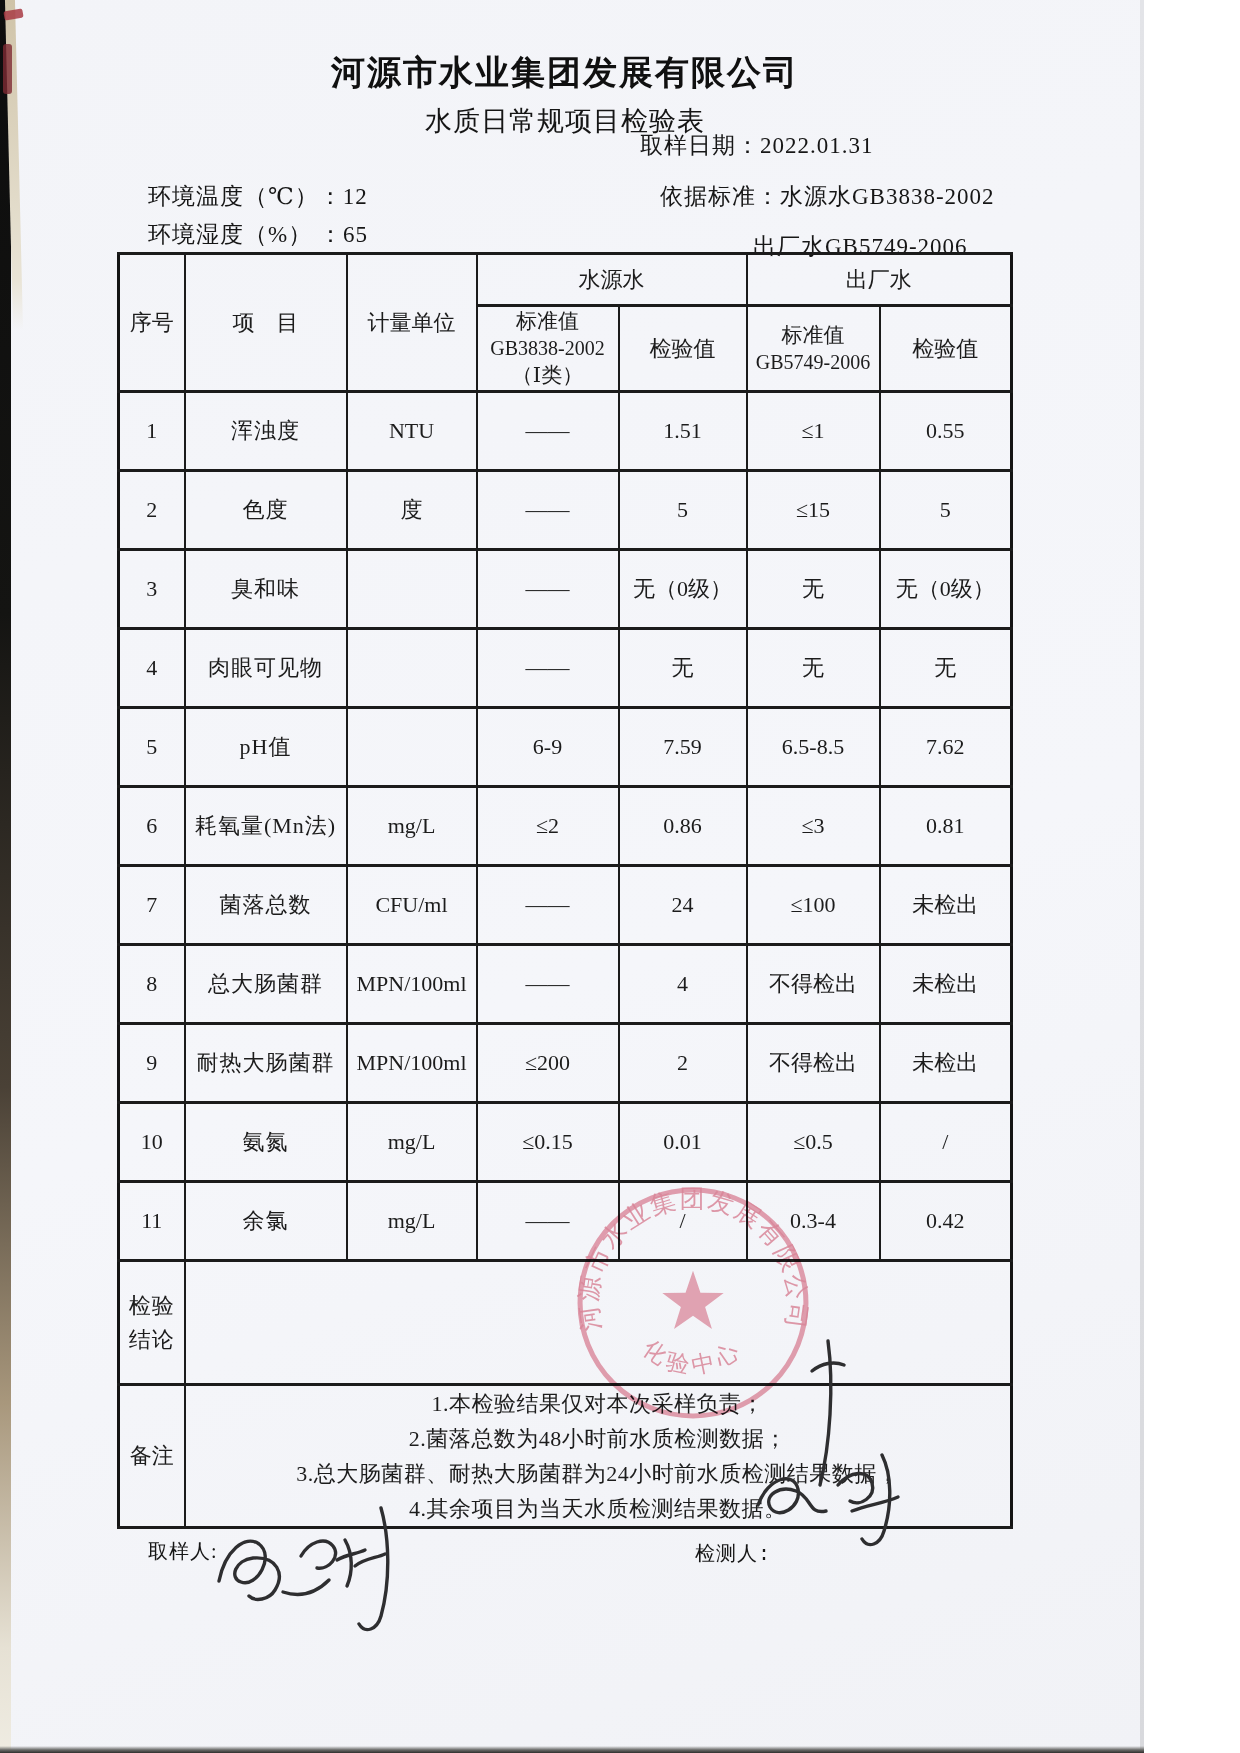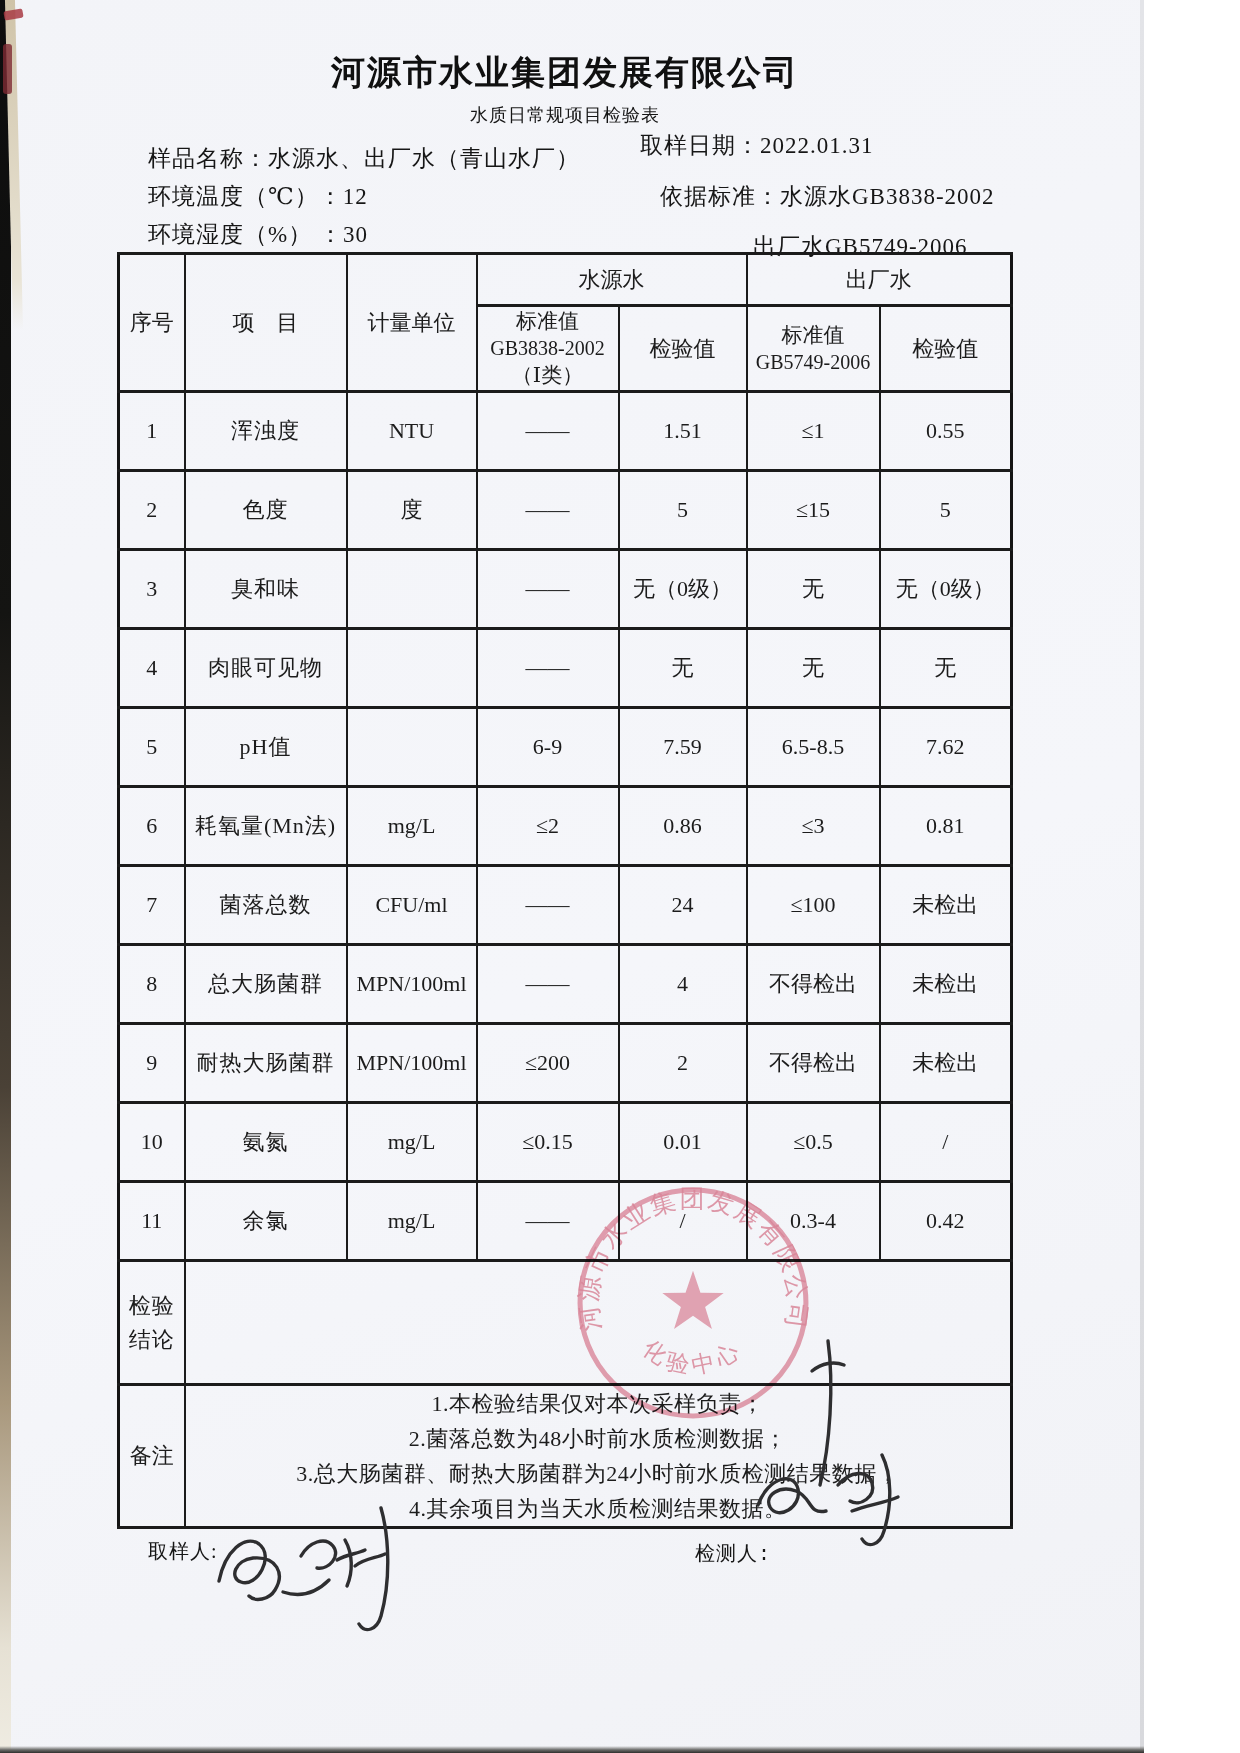--- a/index.html
+++ b/index.html
@@ -16,21 +16,21 @@
     background:linear-gradient(180deg,#cfc3a8,#e9e4d6 85%, rgba(240,238,230,0)); transform:skewX(1.4deg); }
   .edge-bottom { position:absolute; left:0; bottom:0; width:100%; height:7px;
     background:linear-gradient(180deg, rgba(80,80,80,0) 0%, #6a6a68 55%, #2e2e2c 100%); }
   .edge-right { position:absolute; right:0; top:0; width:4px; height:100%; background:linear-gradient(180deg,#e3e4e8,#d8d9dd); }
   .red-mark-a { position:absolute; left:4px; top:10px; width:19px; height:9px; background:#a83b44; border-radius:2px; transform:rotate(-10deg); opacity:.85; }
   .red-mark-b { position:absolute; left:3px; top:44px; width:9px; height:50px; background:#7e2a33; border-radius:3px; opacity:.8; }
 
   .company { position:absolute; top:50px; left:0; width:1130px; text-align:center;
     font-size:34px; font-weight:bold; letter-spacing:2px; color:#101010; }
   .form-title { position:absolute; top:103px; left:0; width:1130px; text-align:center;
-    font-size:18px; letter-spacing:1px; color:#151515; }
+    font-size:27px; letter-spacing:1px; color:#151515; }
 
   .info-item { position:absolute; font-size:23px; letter-spacing:1px; white-space:nowrap; color:#161616; }
 
   table.grid { position:absolute; left:117px; top:252px; width:893px;
     border-collapse:collapse; table-layout:fixed; background:transparent; }
   table.grid td, table.grid th {
     border:2px solid #1b1b1b; border-top-width:3px; border-bottom-width:3px;
     text-align:center; vertical-align:middle; font-size:22px; font-weight:normal;
     padding:0; color:#1c1c1c; overflow:hidden;
   }
@@ -63,27 +63,26 @@
   <div class="edge-left"></div>
   <div class="edge-wedge"></div>
   <div class="red-mark-a"></div>
   <div class="red-mark-b"></div>
   <div class="edge-right"></div>
   <div class="edge-bottom"></div>
 
   <div class="company">河源市水业集团发展有限公司</div>
   <div class="form-title">水质日常规项目检验表</div>
 
-  <div class="info-item" style="left:148px; top:143px;"><span>样品名称：</span><span>水源水、出厂水（青山水厂）</span></div>
   <div class="info-item" style="left:640px; top:130px;"><span>取样日期：</span><span>2022.01.31</span></div>
 
   <div class="info-item" style="left:148px; top:181px;"><span>环境温度（℃）：</span><span>12</span></div>
   <div class="info-item" style="left:660px; top:181px;"><span>依据标准：</span><span>水源水GB3838-2002</span></div>
 
-  <div class="info-item" style="left:148px; top:219px;"><span>环境湿度（%） ：</span><span>30</span></div>
+  <div class="info-item" style="left:148px; top:219px;"><span>环境湿度（%） ：</span><span>65</span></div>
   <div class="info-item" style="left:753px; top:219px;margin-top:12px;">出厂水GB5749-2006</div>
 
   <table class="grid">
     <colgroup>
       <col style="width:66px">
         <col style="width:162px">
         <col style="width:130px">
       <col style="width:142px">
         <col style="width:128px">
         <col style="width:133px">

